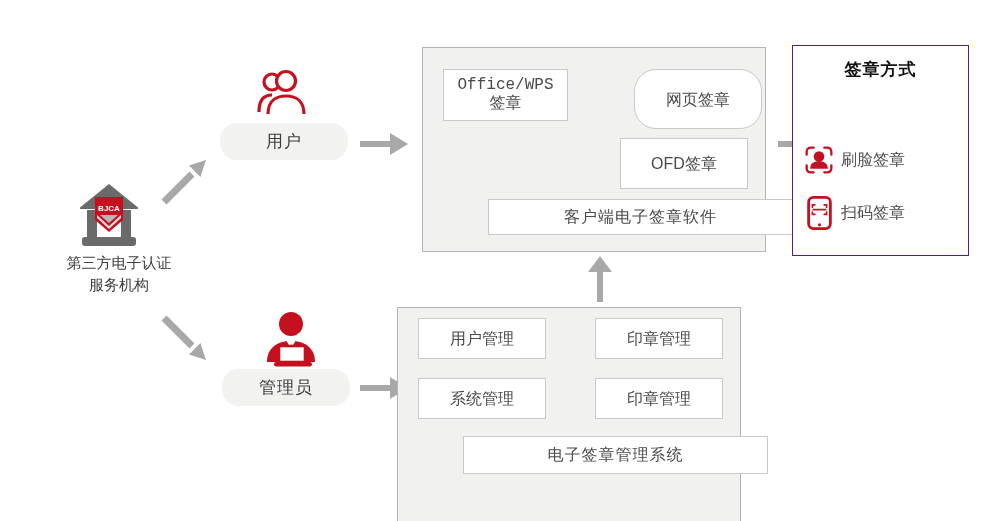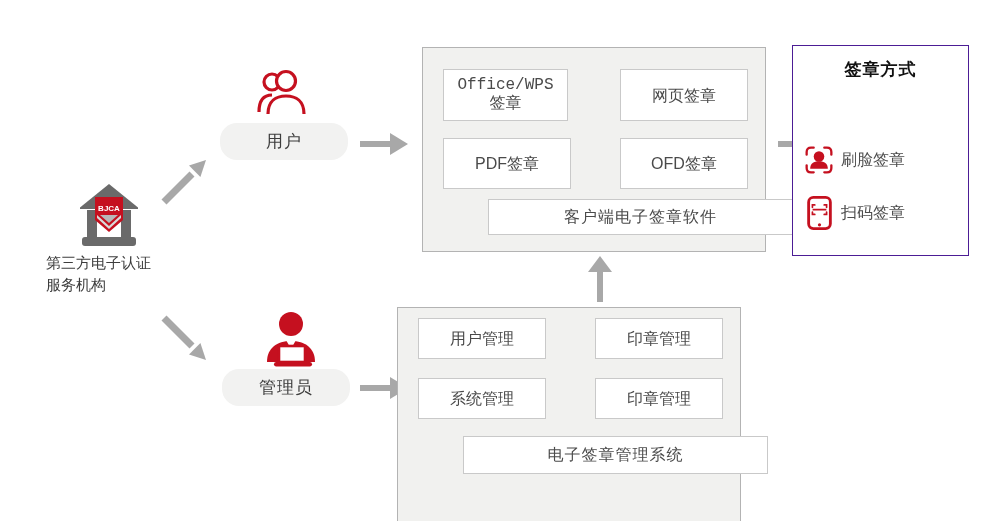--- a/index.html
+++ b/index.html
@@ -15,22 +15,22 @@
   .actor-label {
     position: absolute; width: 128px; height: 37px;
     background: #f2f2f1; color: #3d3d3d; font-size: 17px;
     display: flex; align-items: center; justify-content: center;
     letter-spacing: 1px;
     border-radius: 17px;
   }
 
   
   .org-label {
-    position: absolute; left: 46px; top: 252px; width: 162px;
-    text-align: left; color: #3d3d3d; font-size: 15px; line-height: 22px;
+    position: absolute; left: 38px; top: 252px; width: 162px;
+    text-align: center; color: #3d3d3d; font-size: 15px; line-height: 22px;
   }
 
   
   .panel {
     position: absolute; width: 344px;
     background: #f1f1ef; border: 1px solid #b3b3b3;
   }
   .inner-box {
     position: absolute; background: #ffffff; border: 1px solid #c9c9c9;
     display: flex; flex-direction: column; align-items: center; justify-content: center;
@@ -133,25 +133,22 @@
       <rect x="0" y="8" width="30" height="6" fill="#a8a8a8"></rect>
       <polygon points="30,0 30,22 48,11" fill="#a8a8a8"></polygon>
     </svg>
   </div>
 
   <div class="panel" style="left:422px; top:47px; height:205px;">
     <div class="inner-box" style="left:20px; top:21px; width:125px; height:52px;font-family:Liberation Mono, monospace;">
       <div>Office/WPS</div>
       <div>签章</div>
     </div>
-    <div class="inner-box" style="left:197px; top:21px; width:128px; height:52px;">
+    <div class="inner-box" style="left:211px; top:21px; width:128px; height:60px;border-radius:22px;">
       <div>网页签章</div>
-    </div>
-    <div class="inner-box" style="left:20px; top:90px; width:128px; height:51px;">
-      <div>PDF签章</div>
     </div>
     <div class="inner-box" style="left:197px; top:90px; width:128px; height:51px;">
       <div>OFD签章</div>
     </div>
     <div class="footer-bar" style="left:20px; top:151px; width:305px; height:36px;">
       <span>客户端电子签章软件</span>
     </div>
   </div>
 
   <div class="abs" style="left:586px; top:256px;">

